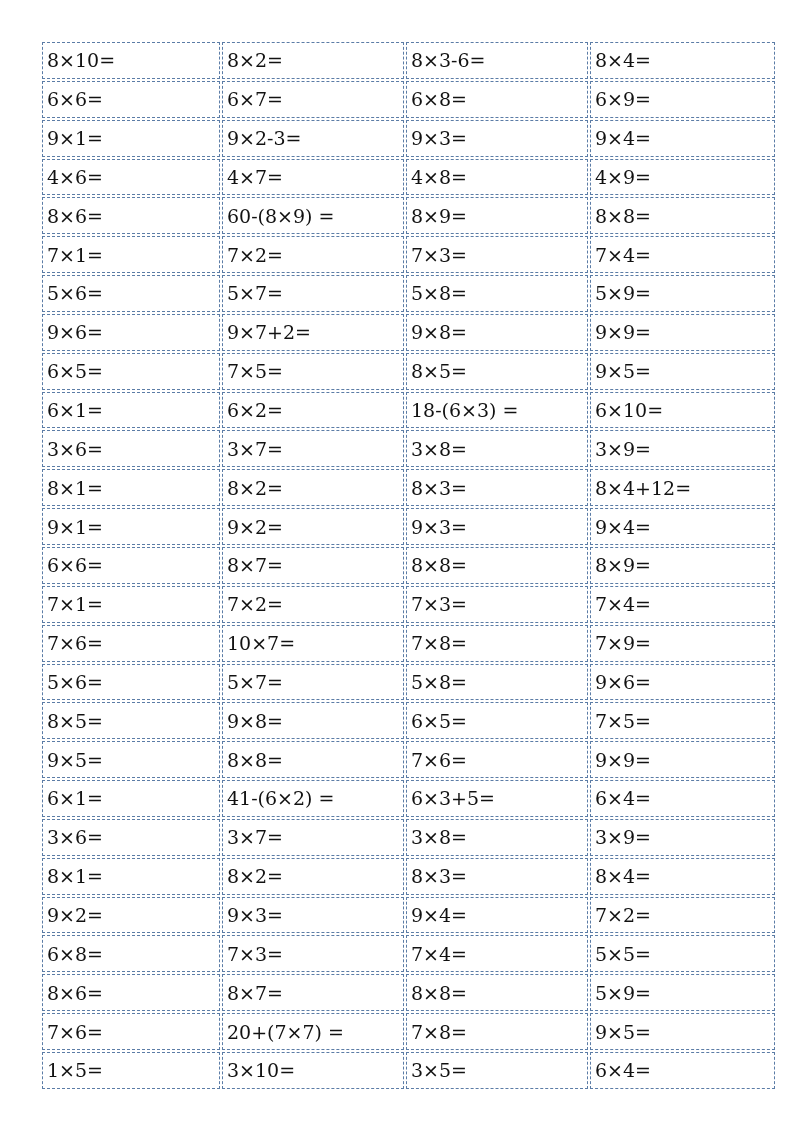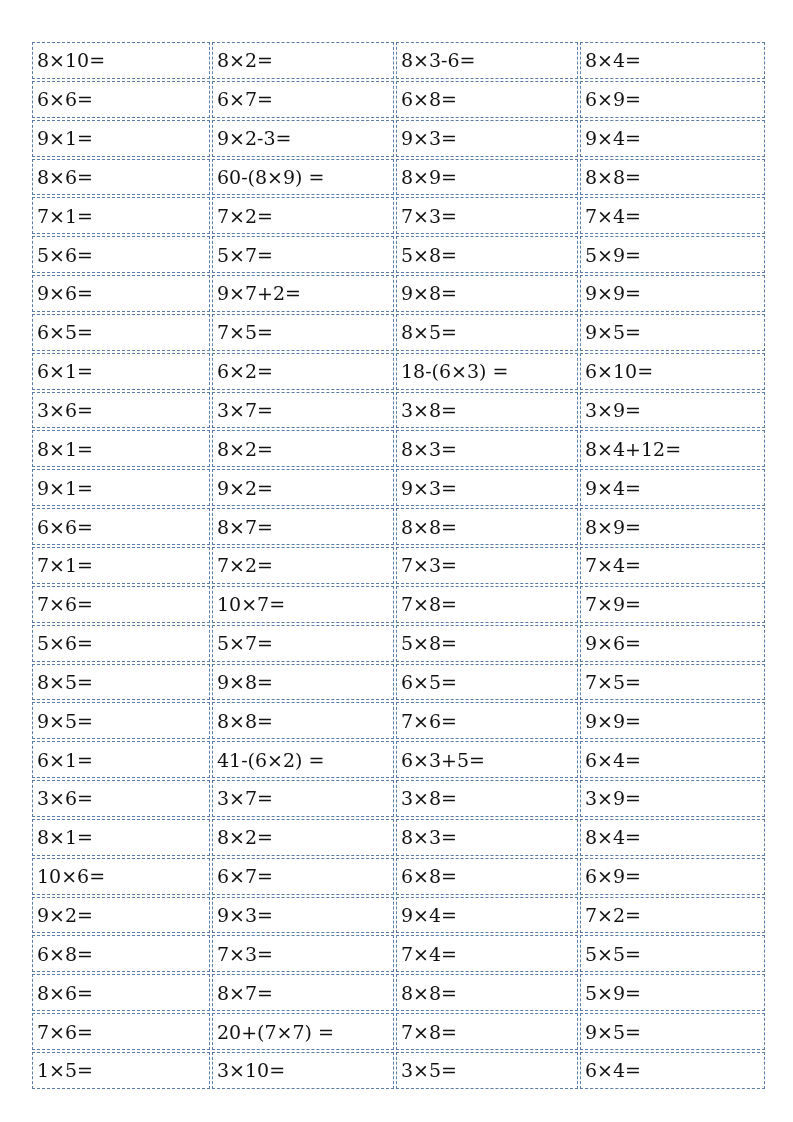--- a/index.html
+++ b/index.html
@@ -14,21 +14,21 @@
   }
   body {
     width: 793px;
     height: 1122px;
     background: var(--page-bg);
     position: relative;
     font-family: "DejaVu Serif", "Liberation Serif", serif;
   }
   .sheet {
     position: absolute;
-    left: 30px;
+    left: 40px;
     top: 40px;
     width: 727px;
     height: 1051px;
   }
   table.grid {
     width: 100%;
     height: 100%;
     border-collapse: separate;
     border-spacing: 2px;
     table-layout: fixed;
@@ -68,20 +68,26 @@
           <td>6×8=</td>
           <td>6×9=</td>
         </tr>
         <tr>
           <td>9×1=</td>
           <td>9×2-3=</td>
           <td>9×3=</td>
           <td>9×4=</td>
         </tr>
         <tr>
+          <td>4×6=</td>
+          <td>4×7=</td>
+          <td>4×8=</td>
+          <td>4×9=</td>
+        </tr>
+        <tr>
           <td>8×6=</td>
           <td>60-(8×9) =</td>
           <td>8×9=</td>
           <td>8×8=</td>
         </tr>
         <tr>
           <td>7×1=</td>
           <td>7×2=</td>
           <td>7×3=</td>
           <td>7×4=</td>
@@ -174,26 +180,20 @@
           <td>3×6=</td>
           <td>3×7=</td>
           <td>3×8=</td>
           <td>3×9=</td>
         </tr>
         <tr>
           <td>8×1=</td>
           <td>8×2=</td>
           <td>8×3=</td>
           <td>8×4=</td>
-        </tr>
-        <tr>
-          <td>10×6=</td>
-          <td>6×7=</td>
-          <td>6×8=</td>
-          <td>6×9=</td>
         </tr>
         <tr>
           <td>9×2=</td>
           <td>9×3=</td>
           <td>9×4=</td>
           <td>7×2=</td>
         </tr>
         <tr>
           <td>6×8=</td>
           <td>7×3=</td>

